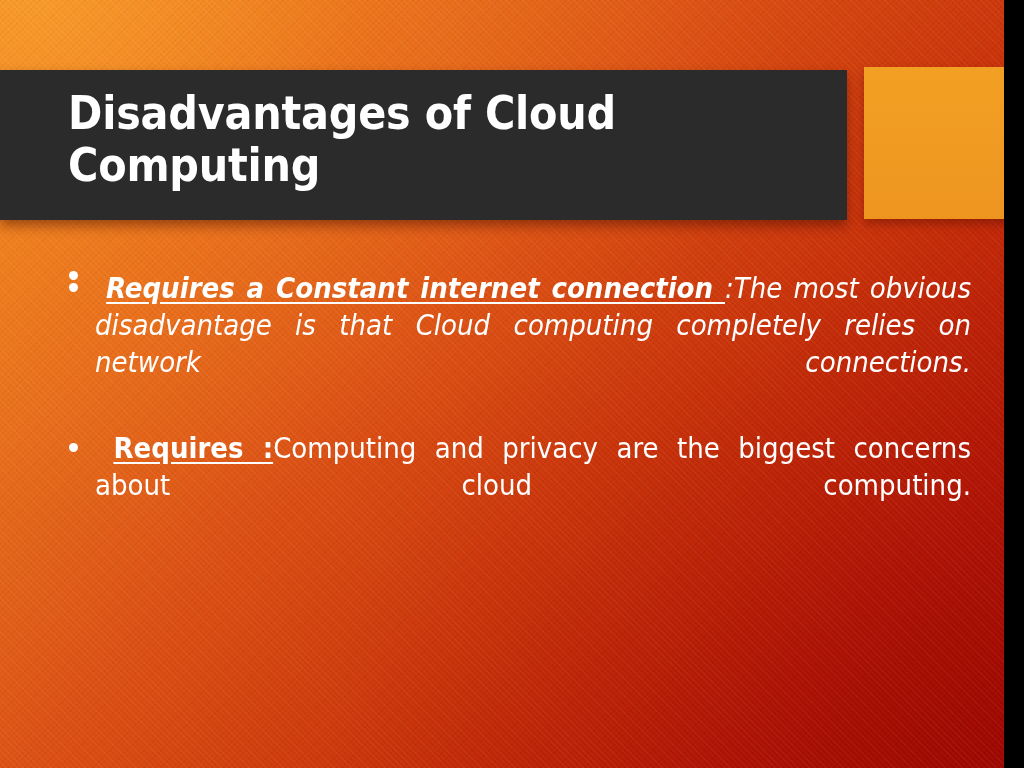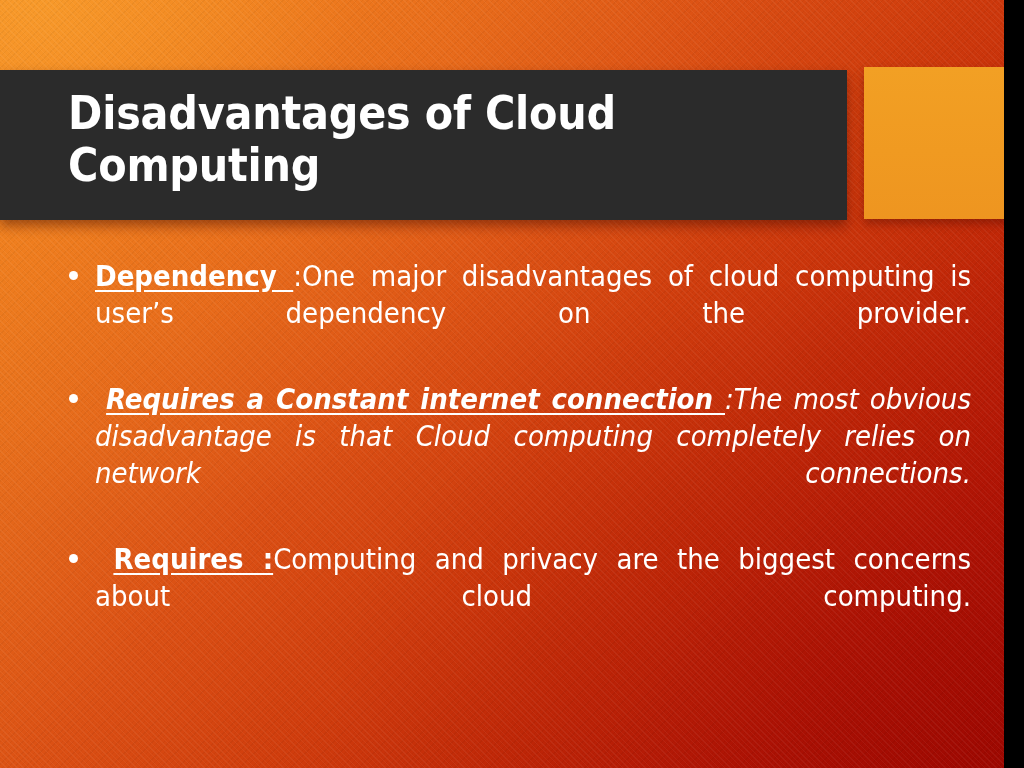--- a/index.html
+++ b/index.html
@@ -165,21 +165,20 @@
 
   <div class="title-bar">
     <div class="title-text">Disadvantages of Cloud
 Computing</div>
   </div>
 
   <div class="body-area">
 
     <div class="bullet-row">
       <span class="bullet-dot"></span>
-      <div class="bullet-text"><span class="nowrap-pad"></span><span class="lead">Dependency </span><span class="rest">:</span><span class="rest">One major disadvantages of cloud computing is user’s dependency on the provider.</span></div>
     </div>
 
 
     <div class="bullet-row italic">
       <span class="bullet-dot"></span>
       <div class="bullet-text"><span class="nowrap-pad"> </span><span class="lead">Requires a Constant internet connection </span><span class="rest">:</span><span class="rest">The most obvious disadvantage is that Cloud computing completely relies on network connections.</span></div>
     </div>
 
     <div class="bullet-row">
       <span class="bullet-dot"></span>

